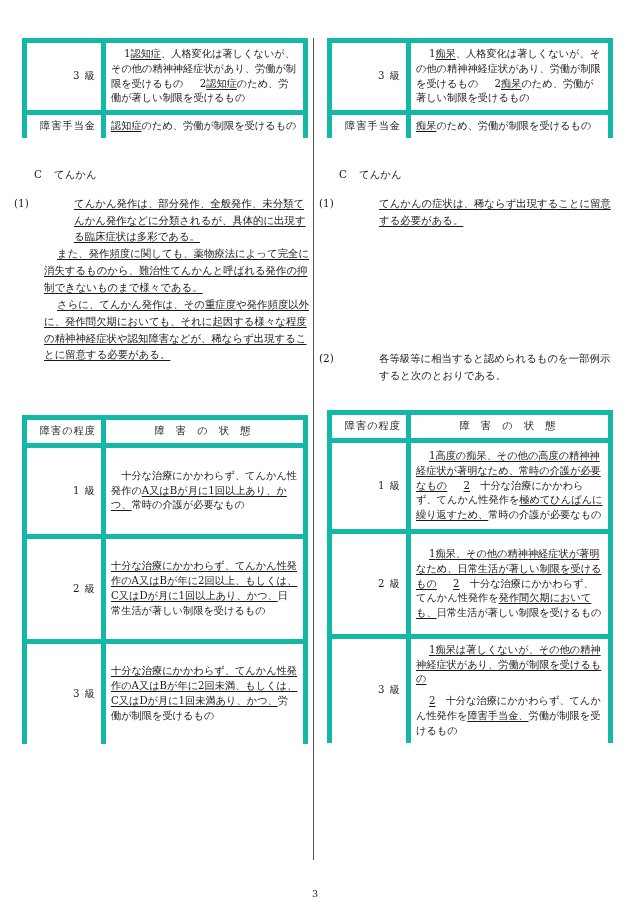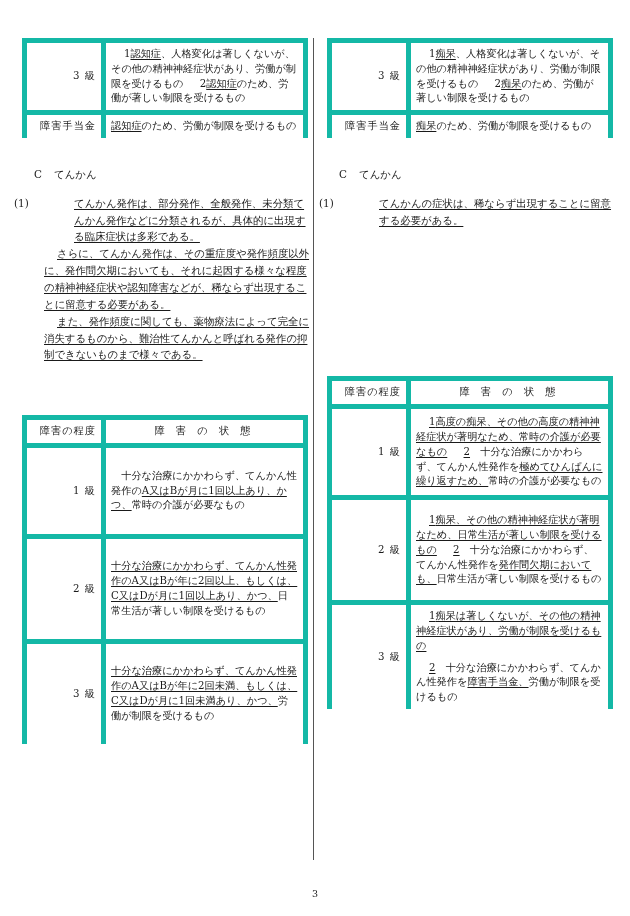--- a/index.html
+++ b/index.html
@@ -114,22 +114,22 @@
     </tbody>
       </table>
 
     <div class="spacer-md"></div>
 
     <div class="sec">
       <div class="head"><span class="mk lat">C</span><span>てんかん</span></div>
 
       <div class="para">
         <span class="para-body"><span class="lbl lat">(1)</span><u class="ul">てんかん発作は、部分発作、全般発作、未分類てんかん発作などに分類されるが、具体的に出現する臨床症状は多彩である。</u></span>
+        <span class="cont"><u class="ul">また、発作頻度に関しても、薬物療法によって完全に消失するものから、難治性てんかんと呼ばれる発作の抑制できないものまで様々である。</u></span>
         <span class="cont"><u class="ul">さらに、てんかん発作は、その重症度や発作頻度以外に、発作間欠期においても、それに起因する様々な程度の精神神経症状や認知障害などが、稀ならず出現することに留意する必要がある。</u></span>
-        <span class="cont"><u class="ul">また、発作頻度に関しても、薬物療法によって完全に消失するものから、難治性てんかんと呼ばれる発作の抑制できないものまで様々である。</u></span>
       </div>
 
       <div class="spacer-lg"></div>
 
     </div>
 
     <div class="spacer-lg"></div>
 
     <table class="doc cut">
       <tbody>
@@ -188,20 +188,23 @@
 
     <div class="sec">
       <div class="head"><span class="mk lat">C</span><span>てんかん</span></div>
 
       <div class="para">
         <span class="para-body"><span class="lbl lat">(1)</span><u class="ul">てんかんの症状は、稀ならず出現することに留意する必要がある。</u></span>
       </div>
 
       <div style="height:122px;"></div>
 
+      <div class="para">
+        <span class="para-body"><span class="lbl lat">(2)</span><span>各等級等に相当すると認められるものを一部例示すると次のとおりである。</span></span>
+      </div>
     </div>
 
     <div class="spacer-lg"></div>
 
     <table class="doc cut">
       <tbody>
           <tr class="hdr">
         <td class="grade">障害の程度</td>
         <td class="state-hdr" style="text-align:center;">障 害 の 状 態</td>
       </tr>

